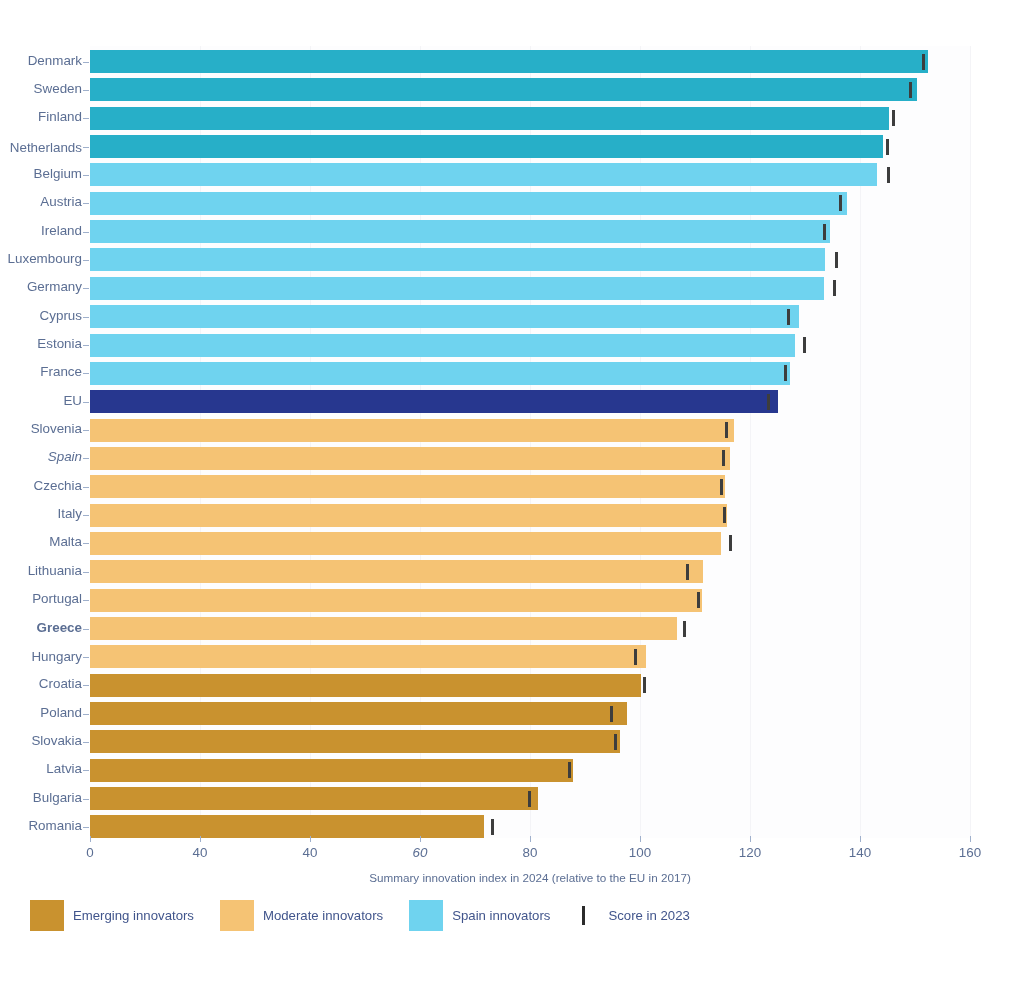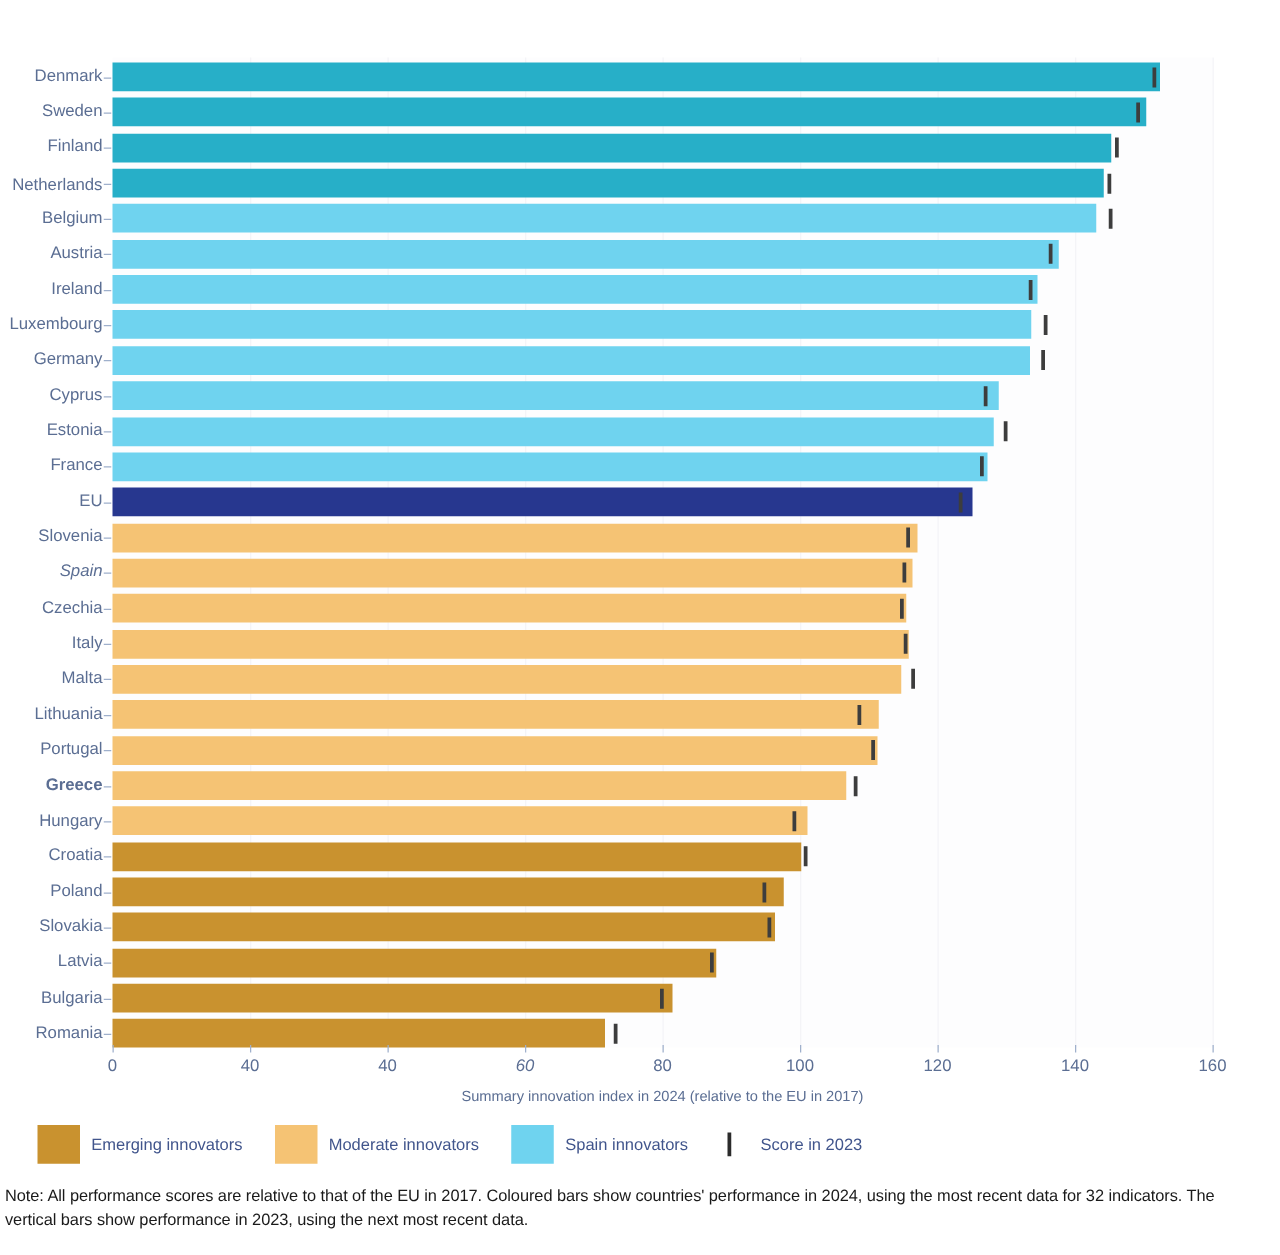--- a/index.html
+++ b/index.html
@@ -340,15 +340,14 @@
       <div class="legend-item">
         <div class="legend-swatch" style="background: rgb(111, 211, 239);"></div>
         <div class="legend-text">Spain innovators</div>
       </div>
       <div class="legend-item">
         <div class="legend-bar"></div>
         <div class="legend-text" style="margin-left: 14px;">Score in 2023</div>
       </div>
     </div>
 
-  <div class="note">Note: All performance scores are relative to that of the EU in 2017. Coloured bars show countries' performance in 2024, using the most recent data for 32 indicators. The vertical bars show performance in 2023, using the next most recent data.</div>
 
 </div>
 
 </body></html>

